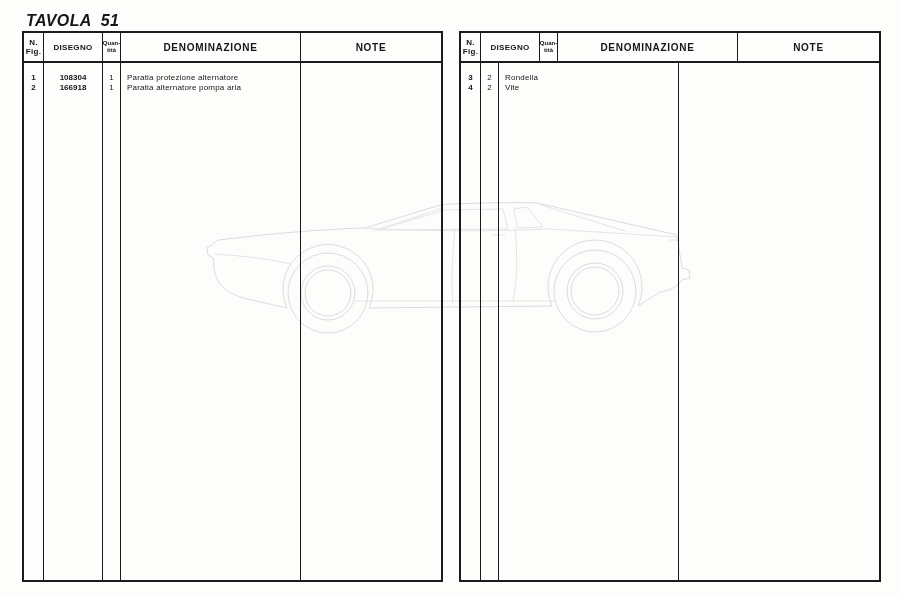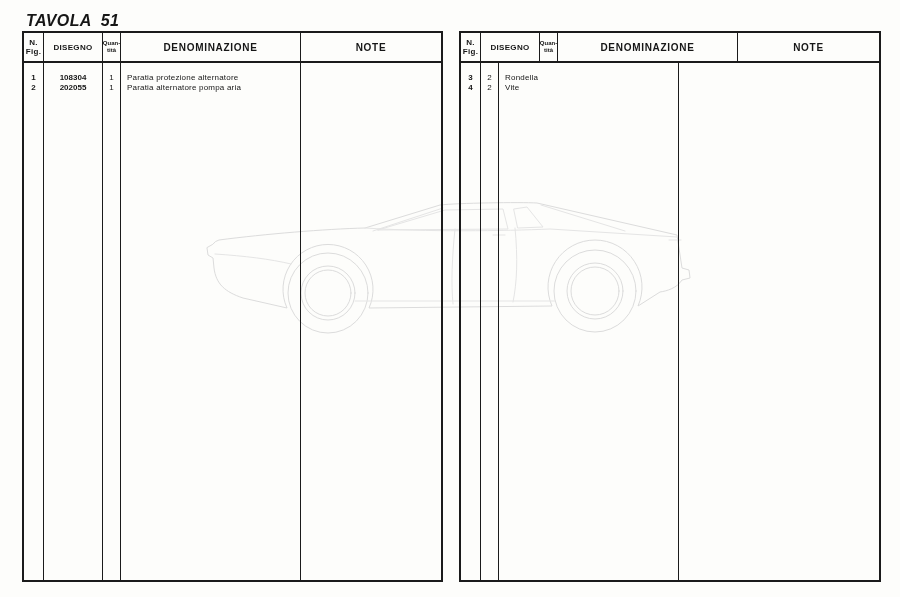--- a/index.html
+++ b/index.html
@@ -136,21 +136,21 @@
         <span>NOTE</span>
       </div>
     </div>
     <div class="tbody">
       <div class="c c-fig">
         <div class="ln">1</div>
         <div class="ln">2</div>
       </div>
       <div class="c c-dis">
         <div class="ln">108304</div>
-        <div class="ln">202055</div>
+        <div class="ln">166918</div>
       </div>
       <div class="c c-qty">
         <div class="ln">1</div>
         <div class="ln">1</div>
       </div>
       <div class="c c-den">
         <div class="ln">Paratia protezione alternatore</div>
         <div class="ln">Paratia alternatore pompa aria</div>
       </div>
       <div class="c c-note">

